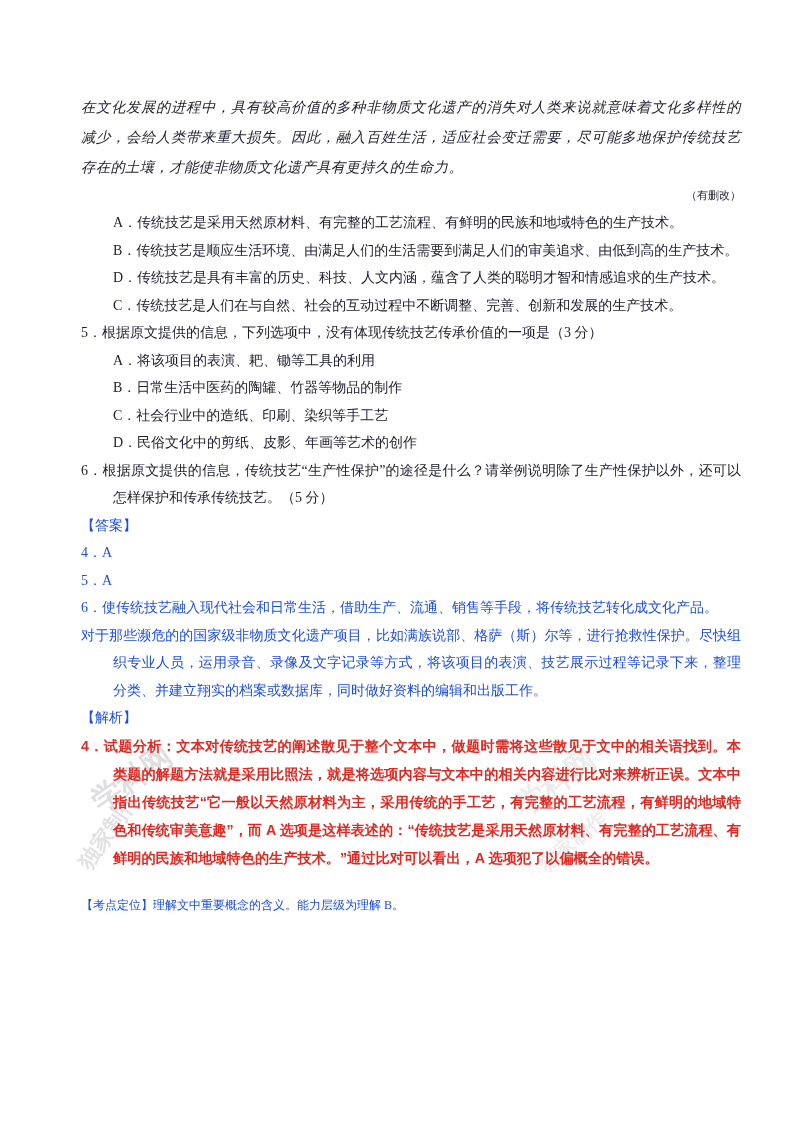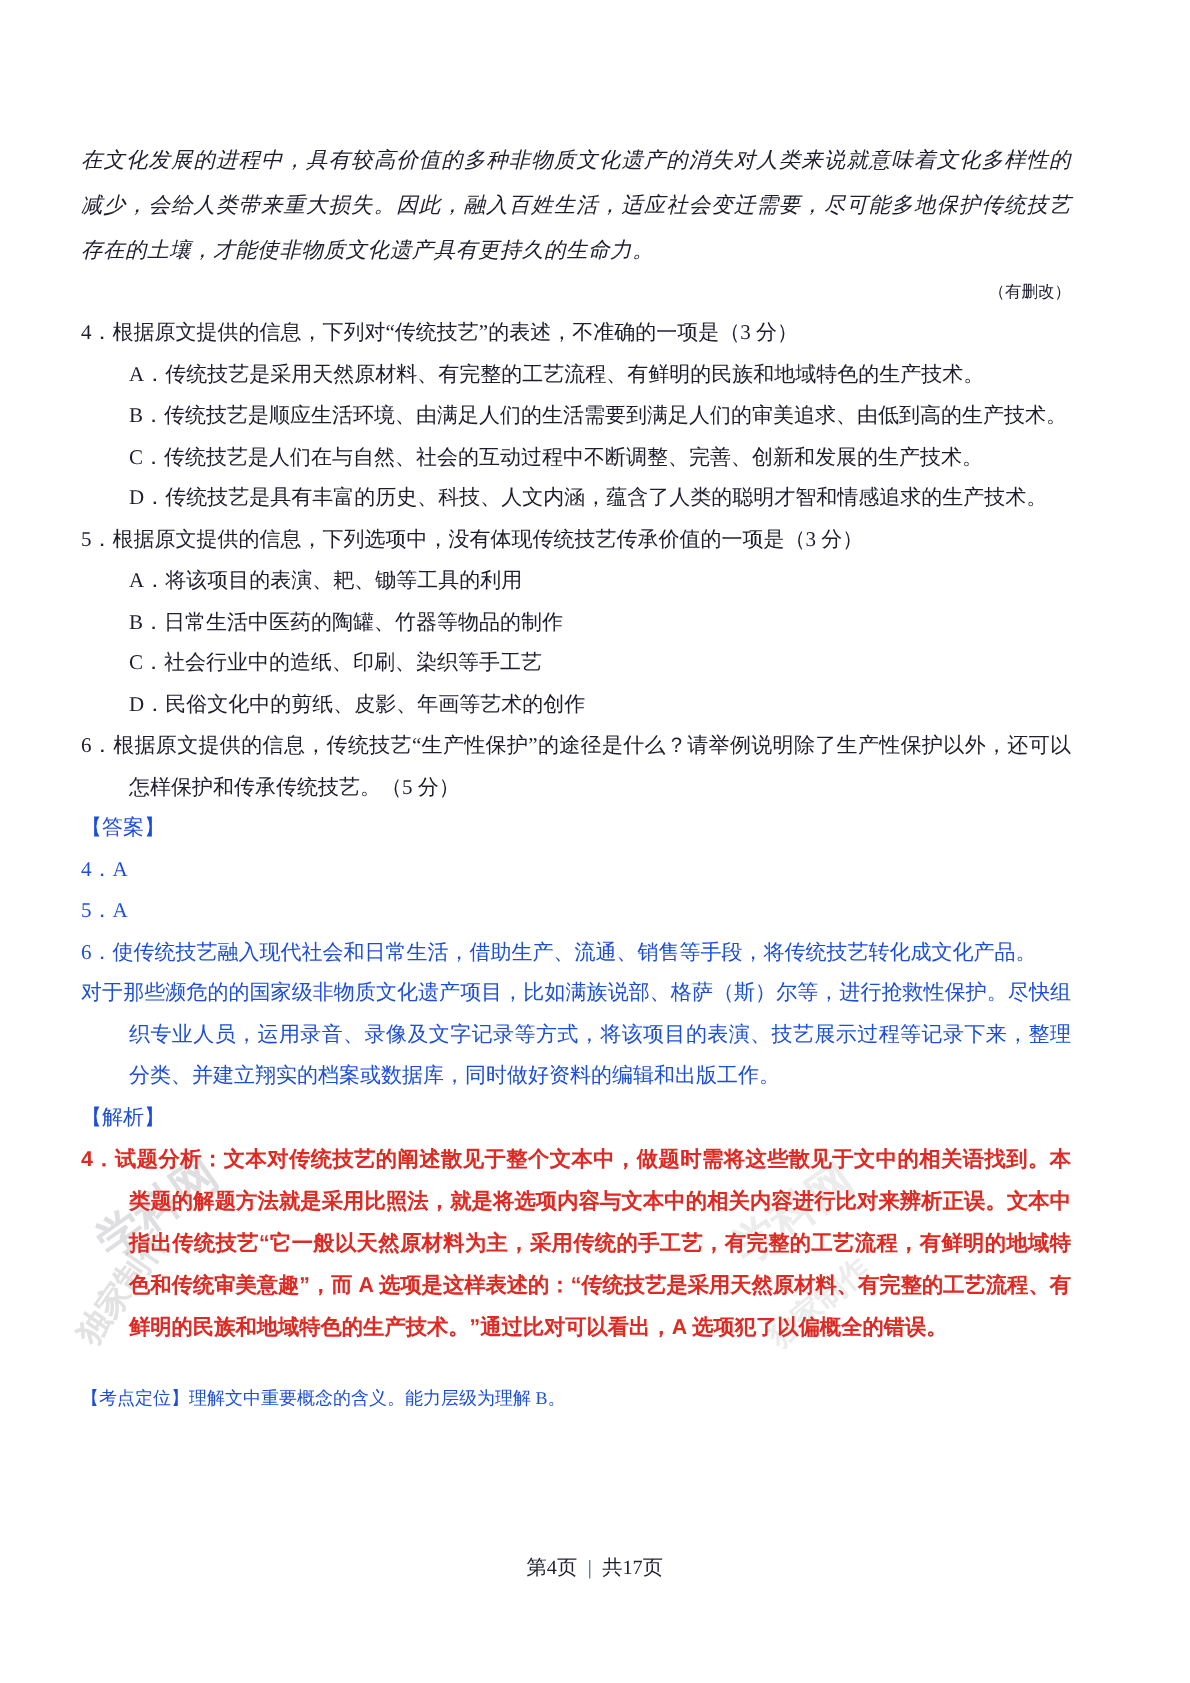--- a/index.html
+++ b/index.html
@@ -11,21 +11,21 @@
     position: relative;
     overflow: hidden;
   }
   .page {
     position: absolute; left: 0; top: 0;
     width: 793px; height: 1122px;
     background: #ffffff;
   }
   .content {
     position: absolute;
-    left: 54px; top: 92px;
+    left: 81px; top: 92px;
     width: 660px;
   }
 
   
   .intro {
     font-size: 14.3px;
     line-height: 30px;
     text-align: justify;
     font-style: italic;
     letter-spacing: 0.4px;
@@ -104,25 +104,24 @@
 </head>
 <body>
 
 <div class="page">
   <div class="content">
 
     <p class="intro">在文化发展的进程中，具有较高价值的多种非物质文化遗产的消失对人类来说就意味着文化多样性的减少，会给人类带来重大损失。因此，融入百姓生活，适应社会变迁需要，尽可能多地保护传统技艺存在的土壤，才能使非物质文化遗产具有更持久的生命力。</p>
     <p class="attribution">（有删改）</p>
 
     <div class="question-block">
-      <p class="q-stem"><span>4．</span><span>根据原文提供的信息，下列对“传统技艺”的表述，不准确的一项是（3 分）</span></p>
       <p class="q-option">A．传统技艺是采用天然原材料、有完整的工艺流程、有鲜明的民族和地域特色的生产技术。</p>
       <p class="q-option">B．传统技艺是顺应生活环境、由满足人们的生活需要到满足人们的审美追求、由低到高的生产技术。</p>
+      <p class="q-option">D．传统技艺是具有丰富的历史、科技、人文内涵，蕴含了人类的聪明才智和情感追求的生产技术。</p>
       <p class="q-option">C．传统技艺是人们在与自然、社会的互动过程中不断调整、完善、创新和发展的生产技术。</p>
-      <p class="q-option">D．传统技艺是具有丰富的历史、科技、人文内涵，蕴含了人类的聪明才智和情感追求的生产技术。</p>
     </div>
 
     <div class="question-block">
       <p class="q-stem"><span>5．</span><span>根据原文提供的信息，下列选项中，没有体现传统技艺传承价值的一项是（3 分）</span></p>
       <p class="q-option">A．将该项目的表演、耙、锄等工具的利用</p>
       <p class="q-option">B．日常生活中医药的陶罐、竹器等物品的制作</p>
       <p class="q-option">C．社会行业中的造纸、印刷、染织等手工艺</p>
       <p class="q-option">D．民俗文化中的剪纸、皮影、年画等艺术的创作</p>
     </div>
 
@@ -144,16 +143,13 @@
       <span class="watermark wm2">独家制作</span>
       <span class="watermark wm3">学科网</span>
       <span class="watermark wm4">独家制作</span>
       <p class="analysis-body">4．试题分析：文本对传统技艺的阐述散见于整个文本中，做题时需将这些散见于文中的相关语找到。本类题的解题方法就是采用比照法，就是将选项内容与文本中的相关内容进行比对来辨析正误。文本中指出传统技艺“它一般以天然原材料为主，采用传统的手工艺，有完整的工艺流程，有鲜明的地域特色和传统审美意趣”，而 A 选项是这样表述的：“传统技艺是采用天然原材料、有完整的工艺流程、有鲜明的民族和地域特色的生产技术。”通过比对可以看出，A 选项犯了以偏概全的错误。</p>
     </div>
 
     <p class="kaodian red">【考点定位】理解文中重要概念的含义。能力层级为理解 B。</p>
 
   </div>
 
-  <div class="footer">
-    <span>第4页</span><span class="sep">|</span><span>共17页</span>
-  </div>
 </div>
 
 </body></html>

